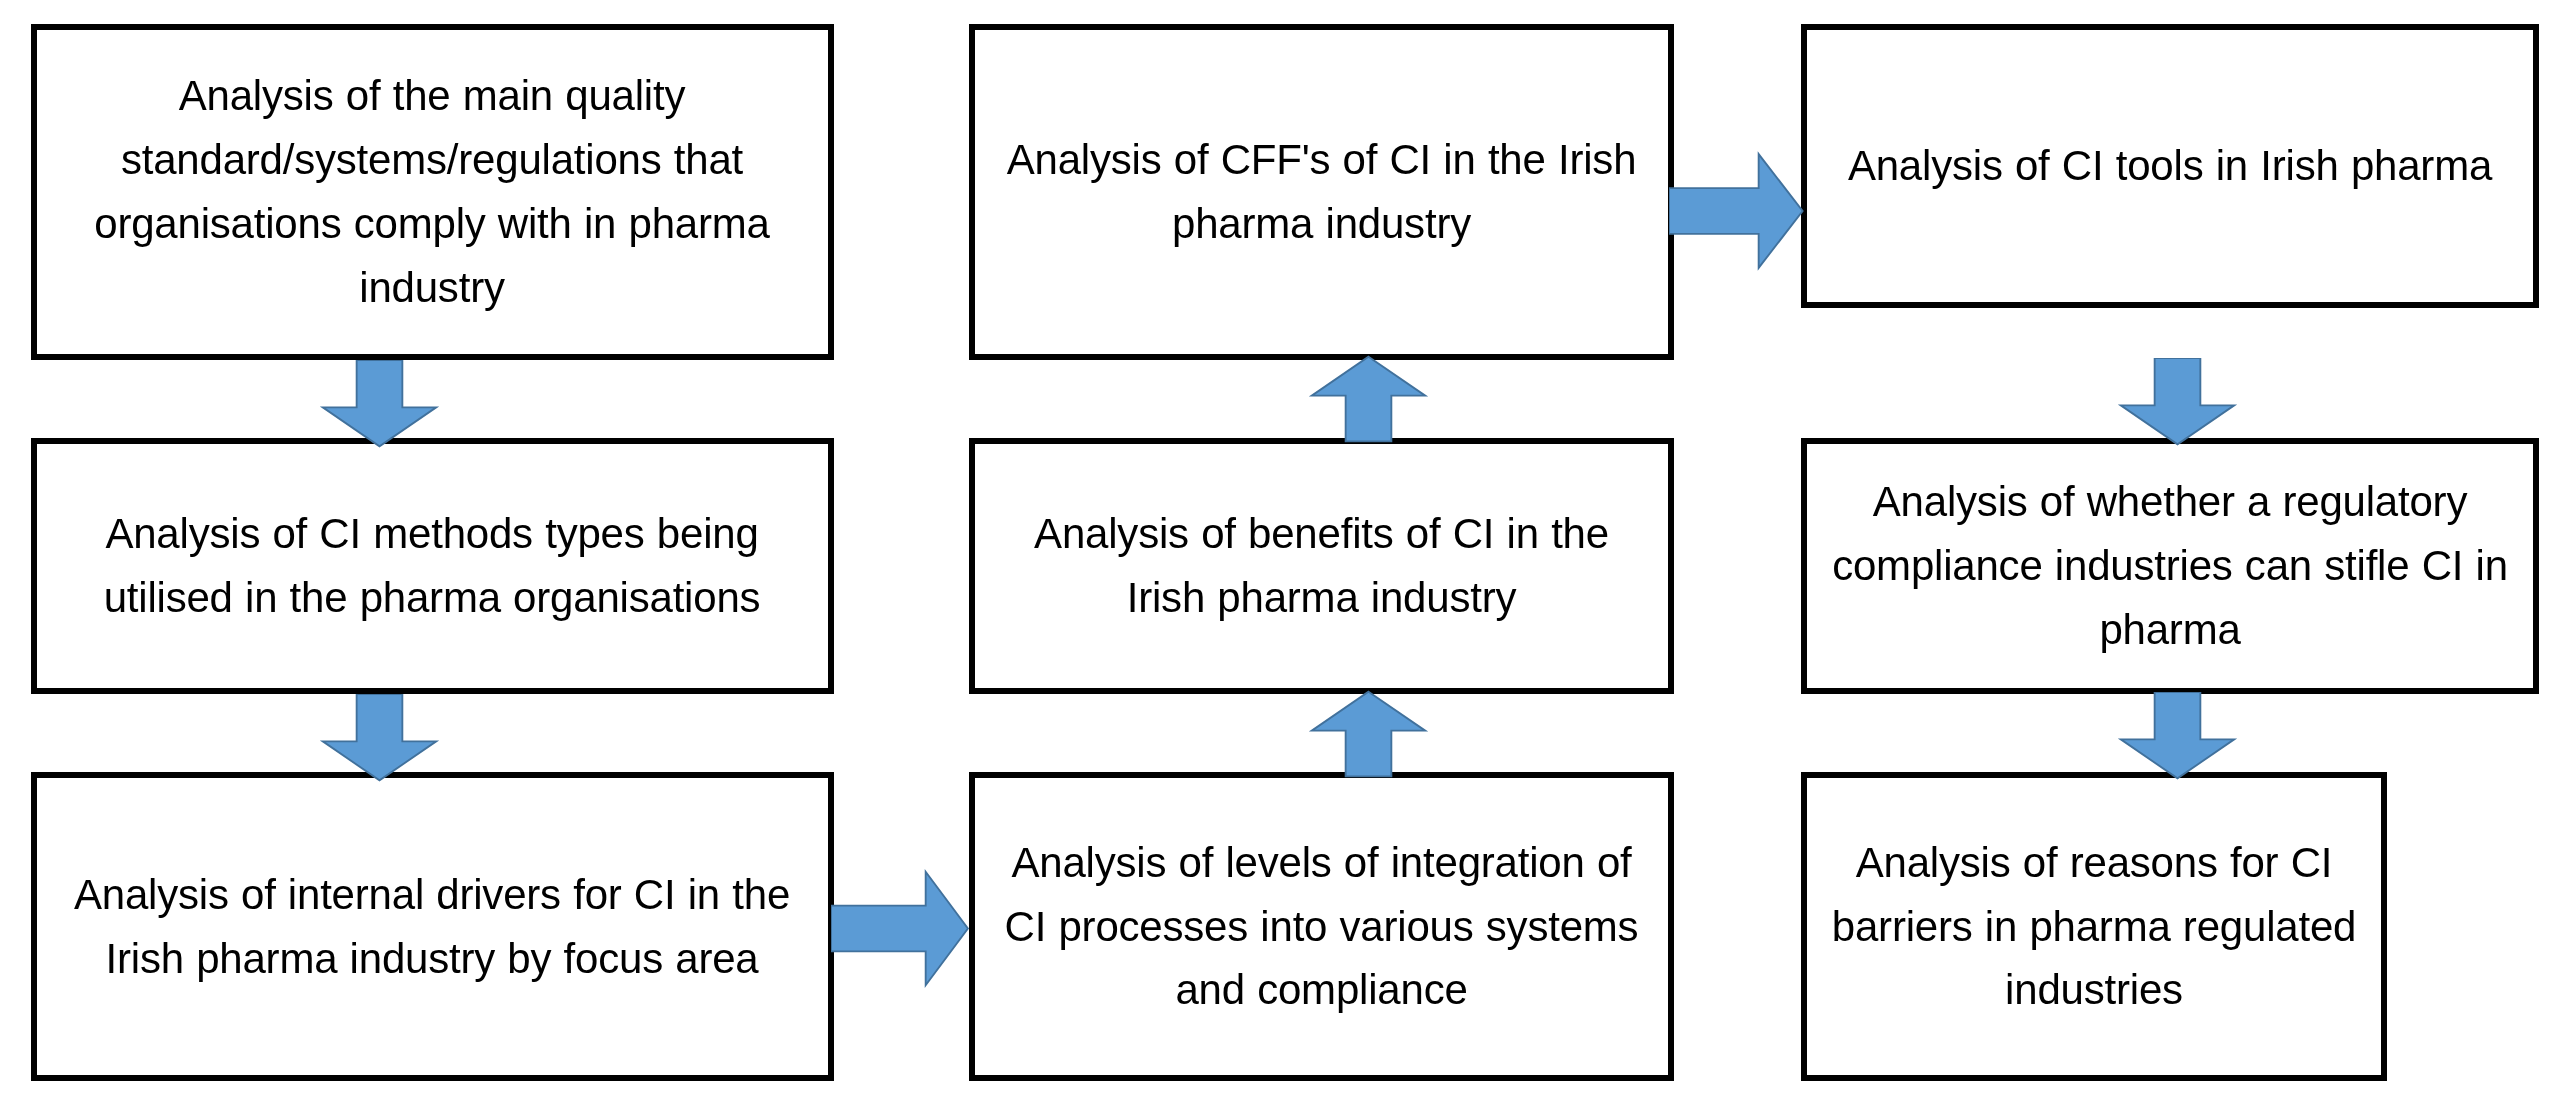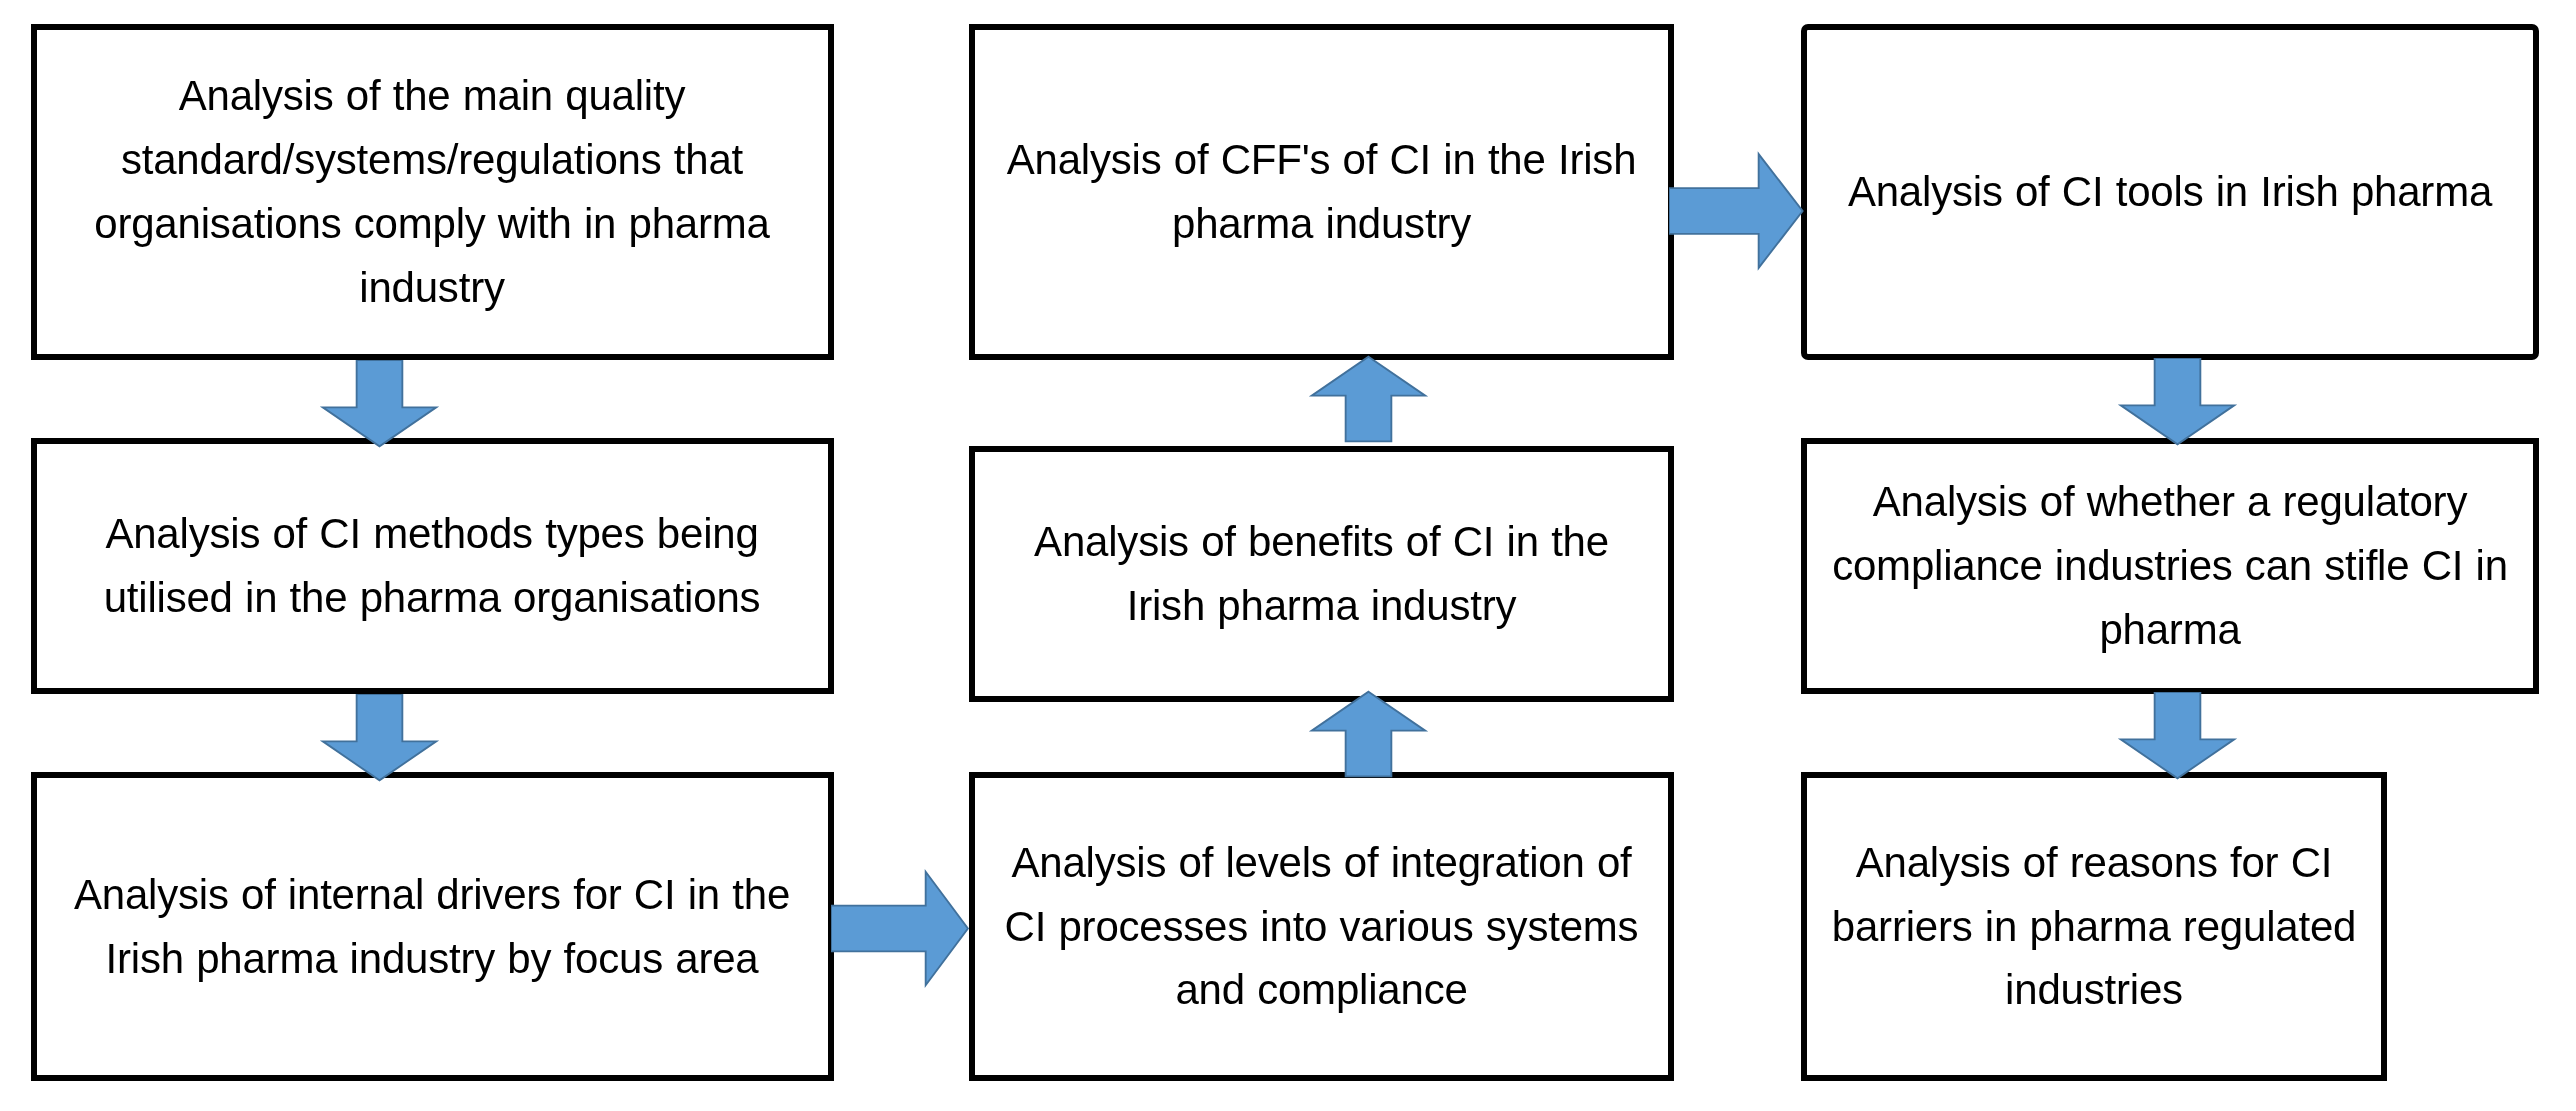--- a/index.html
+++ b/index.html
@@ -59,29 +59,29 @@
   </div>
 
   <div class="node" style="left:30.5px; top:772px; width:803px; height:309px;">
     <span class="node-label">Analysis of internal drivers for CI in the Irish pharma industry by focus area</span>
   </div>
 
   <div class="node" style="left:969px; top:24px; width:705px; height:336px;">
     <span class="node-label">Analysis of CFF's of CI in the Irish pharma industry</span>
   </div>
 
-  <div class="node" style="left:969px; top:438px; width:705px; height:256px;margin-top:8px;">
+  <div class="node" style="left:969px; top:438px; width:705px; height:256px;">
     <span class="node-label">Analysis of benefits of CI in the Irish pharma industry</span>
   </div>
 
   <div class="node" style="left:969px; top:772px; width:705px; height:309px;">
     <span class="node-label">Analysis of levels of integration of CI processes into various systems and compliance</span>
   </div>
 
-  <div class="node" style="left:1801px; top:24px; width:738px; height:336px;border-radius:7px;">
+  <div class="node" style="left:1801px; top:24px; width:738px; height:284px;">
     <span class="node-label">Analysis of CI tools in Irish pharma</span>
   </div>
 
   <div class="node" style="left:1801px; top:438px; width:738px; height:256px;">
     <span class="node-label">Analysis of whether a regulatory compliance industries can stifle CI in pharma</span>
   </div>
 
   <div class="node" style="left:1801px; top:772px; width:586px; height:309px;">
     <span class="node-label">Analysis of reasons for CI barriers in pharma regulated industries</span>
   </div>

